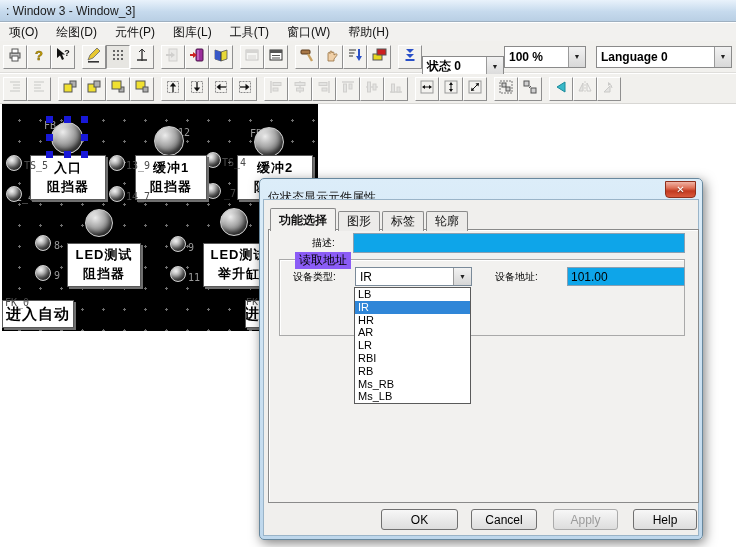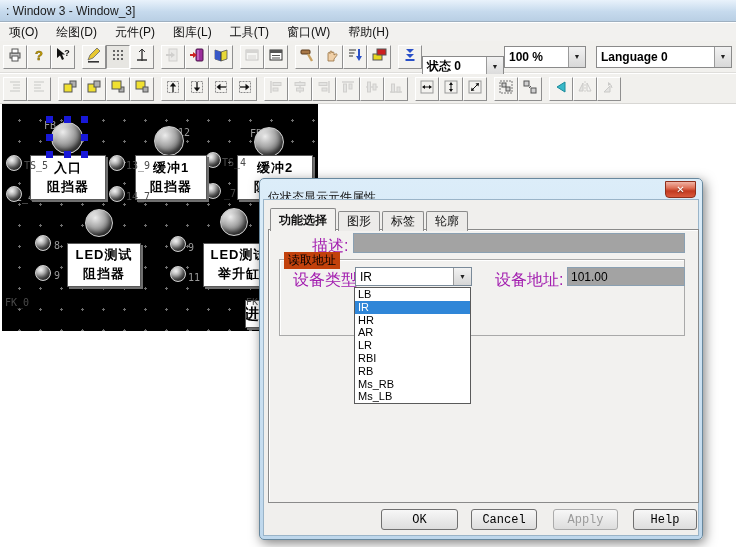--- a/index.html
+++ b/index.html
@@ -58,36 +58,36 @@
           border:1px solid #8e2f1c;color:#fff;display:flex;align-items:center;justify-content:center;
           font-size:10px;font-weight:bold;box-sizing:border-box;text-shadow:0 1px 1px rgba(0,0,0,.4);}
   .dlg-client{position:absolute;left:3px;right:3px;top:20px;bottom:3px;background:#f0efed;
           border:1px solid #9ab4c8;box-sizing:border-box;}
   .tabs{position:absolute;left:6px;top:8px;display:flex;align-items:flex-end;z-index:2;}
   .tab{height:19px;line-height:19px;padding:0 8px;font-size:12px;background:#ecebe9;color:#111;
        border:1px solid #8a8a8a;border-bottom:none;border-radius:2px 2px 0 0;margin-right:2px;}
   .tab.active{height:22px;line-height:22px;background:#f2f1ef;font-weight:bold;position:relative;z-index:3;}
   .tab-panel{position:absolute;left:4px;top:29px;width:429px;height:272px;background:#f2f1ef;
        border:1px solid #8a8a8a;box-shadow:inset 1px 1px 0 #ffffff;}
-  .flabel{position:absolute;font-size:16px;color:#a21caf;white-space:nowrap;}
-  .tfield{position:absolute;background:#a3a3a3;border:1px solid #8aa0b2;font-size:12px;
+  .flabel{position:absolute;font-size:10px;color:#000000;white-space:nowrap;}
+  .tfield{position:absolute;background:#0ea5e9;border:1px solid #8aa0b2;font-size:12px;
        padding:0 3px;box-sizing:border-box;font-family:inherit;}
   .groupbox{position:absolute;border:1px solid #a9a9a9;box-shadow:inset 1px 1px 0 #fff;box-sizing:border-box;}
-  .gtitle{position:absolute;top:-8px;left:4px;background:#c2410c;padding:0 4px;font-size:12px;color:#000;}
+  .gtitle{position:absolute;top:-8px;left:15px;background:#8b5cf6;padding:0 4px;font-size:12px;color:#000;}
   .dcombo{position:absolute;background:#fff;border:1px solid #7a8a99;display:flex;align-items:center;
        font-size:12px;color:#000;padding-left:4px;box-sizing:border-box;}
   .dcombo .car{width:17px;align-self:stretch;margin-left:auto;background:linear-gradient(#f2f2f2,#d6d6d6);
        border-left:1px solid #9a9a9a;display:flex;align-items:center;justify-content:center;
        font-size:7px;color:#222;}
   .droplist{position:absolute;left:85px;top:57px;width:117px;background:#fff;
        border:1px solid #5a5a5a;z-index:30;font-size:11px;box-sizing:border-box;}
   .dopt{height:12.8px;line-height:12.8px;padding-left:3px;color:#000;white-space:nowrap;overflow:hidden;}
   .dbtn{position:absolute;height:21px;background:linear-gradient(#f7f7f7,#dddddd);
        border:1px solid #707070;border-radius:3px;font-size:12px;color:#000;
-       display:flex;align-items:center;justify-content:center;box-sizing:border-box;font-family:Liberation Mono, monospace;}
+       display:flex;align-items:center;justify-content:center;box-sizing:border-box;}
   .dbtn.disabled{color:#9b9b9b;border-color:#ababab;}
 </style>
 </head>
 <body>
 
 <div class="screen">
 
   <div class="titlebar">
     <span>: Window 3 - Window_3]</span>
   </div>
@@ -445,20 +445,23 @@
           <span>阻挡器</span>
         </div>
         <div class="clabel" style="left: 65px; top: 139px; width: 74px; height: 44px;">
           <span>LED测试</span>
           <span>阻挡器</span>
         </div>
         <div class="clabel" style="left: 201px; top: 139px; width: 72px; height: 44px;">
           <span>LED测试</span>
           <span>举升缸</span>
         </div>
+        <div class="clabel big" style="left: 0px; top: 196px; width: 72px; height: 28px;">
+          <span>进入自动</span>
+        </div>
         <div class="clabel big" style="left: 243px; top: 196px; width: 30px; height: 28px;">
           <span>进入</span>
         </div>
         <div class="handle" style="left: 44px; top: 12px; background: rgb(24, 24, 216);"></div>
         <div class="handle" style="left: 44px; top: 29.5px; background: rgb(24, 24, 216);"></div>
         <div class="handle" style="left: 44px; top: 47px; background: rgb(24, 24, 216);"></div>
         <div class="handle" style="left: 61.5px; top: 12px; background: rgb(24, 24, 216);"></div>
         <div class="handle" style="left: 61.5px; top: 47px; background: rgb(24, 24, 216);"></div>
         <div class="handle" style="left: 79px; top: 12px; background: rgb(24, 24, 216);"></div>
         <div class="handle" style="left: 79px; top: 29.5px; background: rgb(24, 24, 216);"></div>

